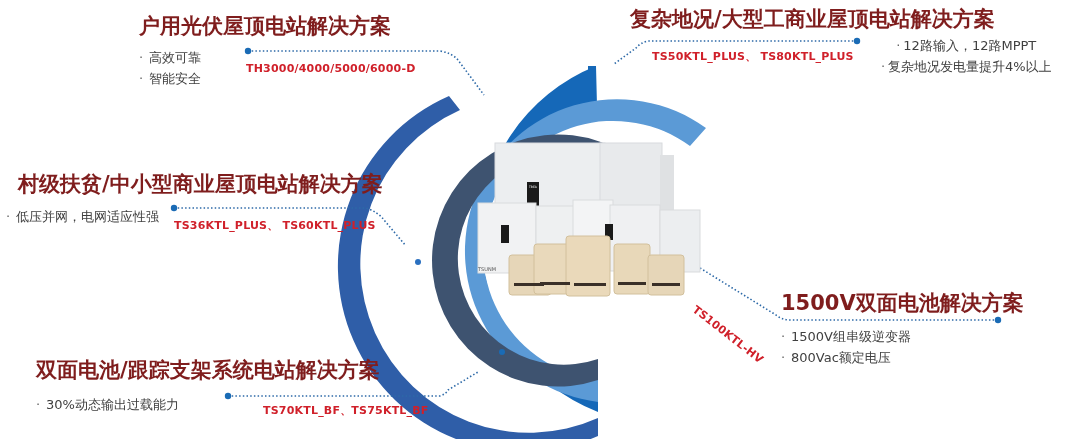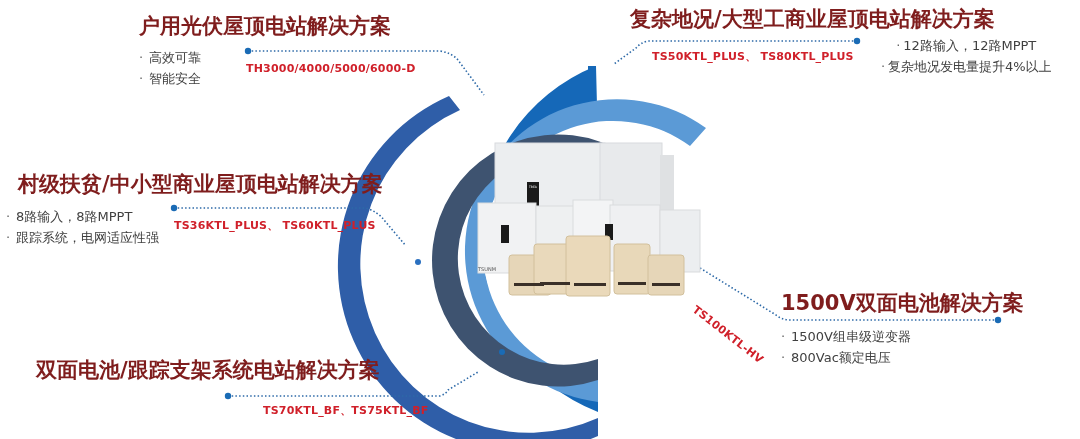--- a/index.html
+++ b/index.html
@@ -102,27 +102,27 @@
 
 <div class="title" style="left:630px; top:5px;">复杂地况/大型工商业屋顶电站解决方案</div>
 <div class="bullets" style="left:878px; top:35px;text-align:center;">
   <div class="bullet"><span class="dot">·</span><span>12路输入，12路MPPT</span></div>
   <div class="bullet"><span class="dot">·</span><span>复杂地况发电量提升4%以上</span></div>
 </div>
 <div class="model" style="left:652px; top:49px;">TS50KTL_PLUS、 TS80KTL_PLUS</div>
 
 <div class="title" style="left:18px; top:170px;text-align:right;">村级扶贫/中小型商业屋顶电站解决方案</div>
 <div class="bullets" style="left:6px; top:206px;">
-  <div class="bullet"><span class="dot">·</span><span>8路输入，8路MPPT</span></div>
-  <div class="bullet"><span class="dot">·</span><span>跟踪系统，电网适应性强</span></div>
+  <div class="bullet"><span class="dot">·</span><span>低压并网，电网适应性强</span></div>
 </div>
 <div class="model" style="left:174px; top:218px;">TS36KTL_PLUS、 TS60KTL_PLUS</div>
 
 <div class="title" style="left:781px; top:289px;">1500V双面电池解决方案</div>
 <div class="bullets" style="left:781px; top:326px;">
   <div class="bullet"><span class="dot">·</span><span>1500V组串级逆变器</span></div>
   <div class="bullet"><span class="dot">·</span><span>800Vac额定电压</span></div>
 </div>
 
 <div class="title" style="left:36px; top:356px;">双面电池/跟踪支架系统电站解决方案</div>
 <div class="bullets" style="left:36px; top:394px;">
+  <div class="bullet"><span class="dot">·</span><span>30%动态输出过载能力</span></div>
 </div>
 <div class="model" style="left:263px; top:403px;">TS70KTL_BF、TS75KTL_BF</div>
 
 </body></html>

